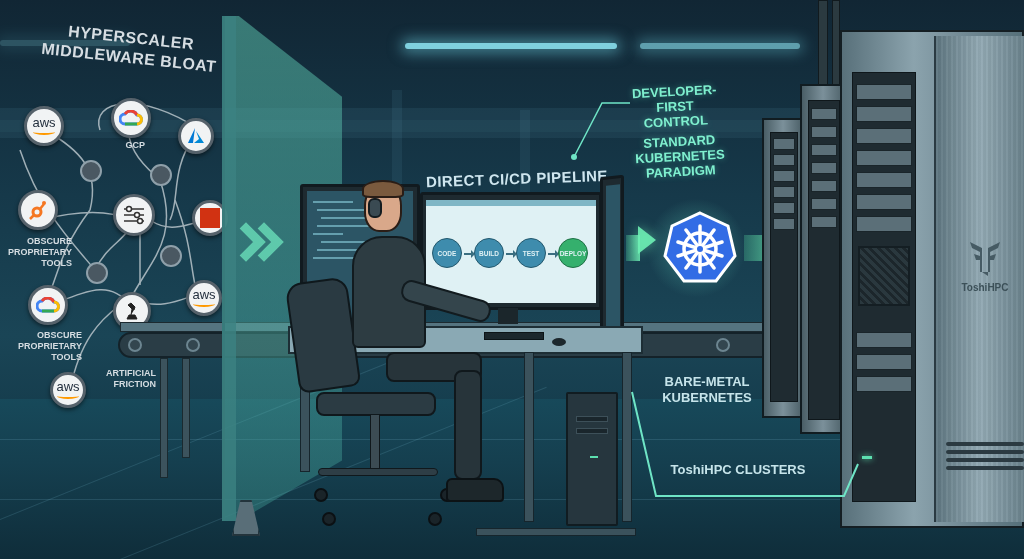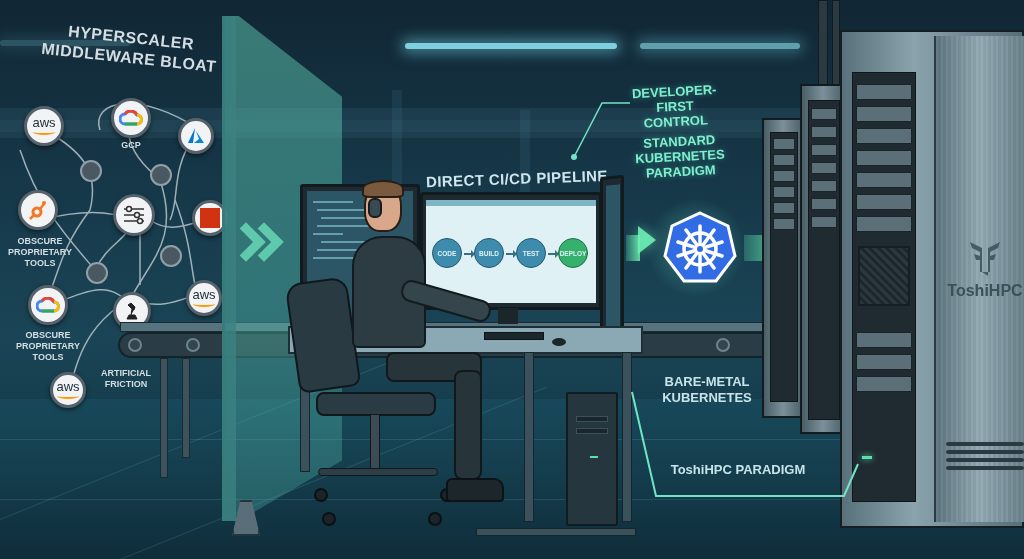--- a/index.html
+++ b/index.html
@@ -25,21 +25,21 @@
   .hs-title { position: absolute; left: 30px; top: 28px; width: 200px; color: #d6dde2; font-weight: bold;
     font-family: "Liberation Sans", sans-serif; font-size: 16px; letter-spacing: 0.5px; line-height: 20px;
     transform: rotate(6deg); text-align: center; transform-origin: center; }
 
   .node { position: absolute; border-radius: 50%; background: #f1f3f4; border: 3px solid #56626b;
     display: flex; align-items: center; justify-content: center; box-shadow: 0 2px 4px rgba(0,0,0,0.5); }
   .hub { position: absolute; width: 22px; height: 22px; border-radius: 50%; background: #4a5862; border: 2px solid #8fa0aa; }
   .aws-txt { font-family: "Liberation Sans", sans-serif; font-size: 13px; color: #232f3e; line-height: 12px; text-align: center; }
   .aws-smile { width: 22px; height: 6px; border-bottom: 2px solid #ff9900; border-radius: 0 0 50% 50%; margin: 0 auto; }
   .lbl-small { position: absolute; color: #d5dde2; font-family: "Liberation Sans", sans-serif; font-weight: bold;
-    font-size: 9px; line-height: 11px; text-align: center; }
+    font-size: 9px; line-height: 11px; text-align: right; }
 
   
   .glass { position: absolute; left: 222px; top: 16px; width: 120px; height: 505px;
     background: linear-gradient(180deg, rgba(90,190,170,0.55) 0%, rgba(70,170,160,0.35) 100%);
     clip-path: polygon(0 0, 14% 0, 100% 16%, 100% 88%, 14% 100%, 0 100%);
     border-left: 3px solid #2c5e5e; }
   .glass-edge { position: absolute; left: 222px; top: 16px; width: 14px; height: 505px; background: rgba(60,130,130,0.8); }
   .glass-foot { position: absolute; left: 232px; top: 500px; width: 28px; height: 36px; background: #596e78; border: 2px solid #23343c;
     clip-path: polygon(30% 0, 70% 0, 100% 100%, 0 100%); }
   .chevron { position: absolute; width: 28px; height: 28px; border-right: 9px solid rgba(110,230,190,0.75);
@@ -89,21 +89,21 @@
   .rack { position: absolute; background: linear-gradient(90deg, #4a5e66, #7b909a 50%, #4c6068); border: 2px solid #111c21; }
   .rack-inner { position: absolute; background: #1f2b31; border: 1px solid #0f171b; }
   .rack-unit { position: absolute; height: 12px; background: #5b6f78; border: 1px solid #1a252a; }
   .big-cab { position: absolute; left: 840px; top: 30px; width: 184px; height: 498px;
     background: linear-gradient(90deg, #58707a 0%, #8ba3ad 40%, #6f8792 70%, #56707a 100%); border: 2px solid #141e23; }
   .big-cab-door { position: absolute; left: 934px; top: 36px; width: 90px; height: 486px;
     background: repeating-linear-gradient(90deg, rgba(255,255,255,0.04) 0 2px, rgba(0,0,0,0.04) 2px 5px),
     linear-gradient(90deg, #5e7680, #93aab4 50%, #6a828c); border-left: 2px solid #2a3a42; }
   .vent { position: absolute; left: 946px; width: 78px; height: 4px; background: #2b3a41; border-radius: 2px; }
   .brand { position: absolute; left: 946px; top: 282px; width: 78px; text-align: center; color: #3c5058;
-    font-family: "Liberation Sans", sans-serif; font-weight: bold; font-size: 16px; }
+    font-family: "Liberation Sans", sans-serif; font-weight: bold; font-size: 10px; }
   .brand-logo { position: absolute; left: 968px; top: 238px; width: 34px; height: 38px; }
 
   
   .bracket { position: absolute; left: 630px; top: 390px; width: 230px; height: 108px; }
 
   
   .person-body { position: absolute; left: 352px; top: 236px; width: 74px; height: 112px; background: #2d3c42;
     border: 2px solid #121b1f; border-radius: 30px 30px 6px 6px; }
   .person-head { position: absolute; left: 364px; top: 184px; width: 38px; height: 48px; background: #d9a88a;
     border: 2px solid #2a1d16; border-radius: 45% 45% 40% 40%; }
@@ -414,15 +414,15 @@
   <div class="vent" style="top:458px;"></div>
   <div class="vent" style="top:466px;"></div>
 
   <svg class="bracket" viewBox="0 0 230 108">
     <polyline points="2,2 26,106 214,106 228,74" fill="none" stroke="#6fe5c6" stroke-width="2"></polyline>
   </svg>
   <div class="abs" style="left:652px;top:374px;width:110px;text-align:center;color:#c6e4ea;font-family:'Liberation Sans',sans-serif;font-weight:bold;font-size:13px;line-height:16px;">
     <div>BARE-METAL</div>
     <div>KUBERNETES</div>
   </div>
-  <div class="abs" style="left:658px;top:462px;width:160px;text-align:center;color:#c6e4ea;font-family:'Liberation Sans',sans-serif;font-weight:bold;font-size:13px;">ToshiHPC PARADIGM</div>
+  <div class="abs" style="left:658px;top:462px;width:160px;text-align:center;color:#c6e4ea;font-family:'Liberation Sans',sans-serif;font-weight:bold;font-size:13px;">ToshiHPC CLUSTERS</div>
 
 </div>
 
 </body></html>

